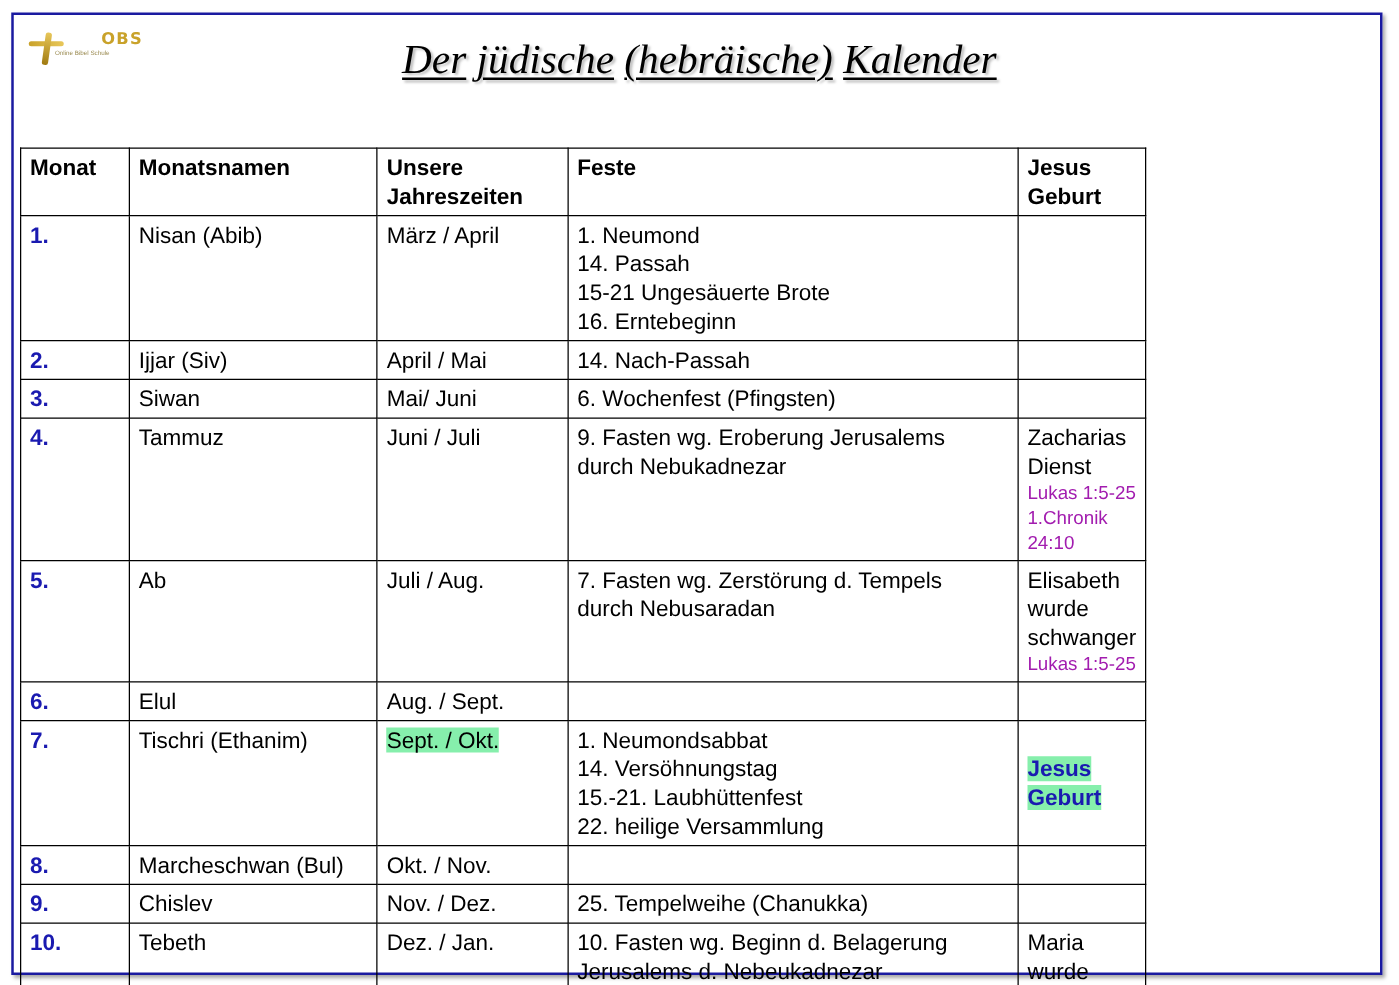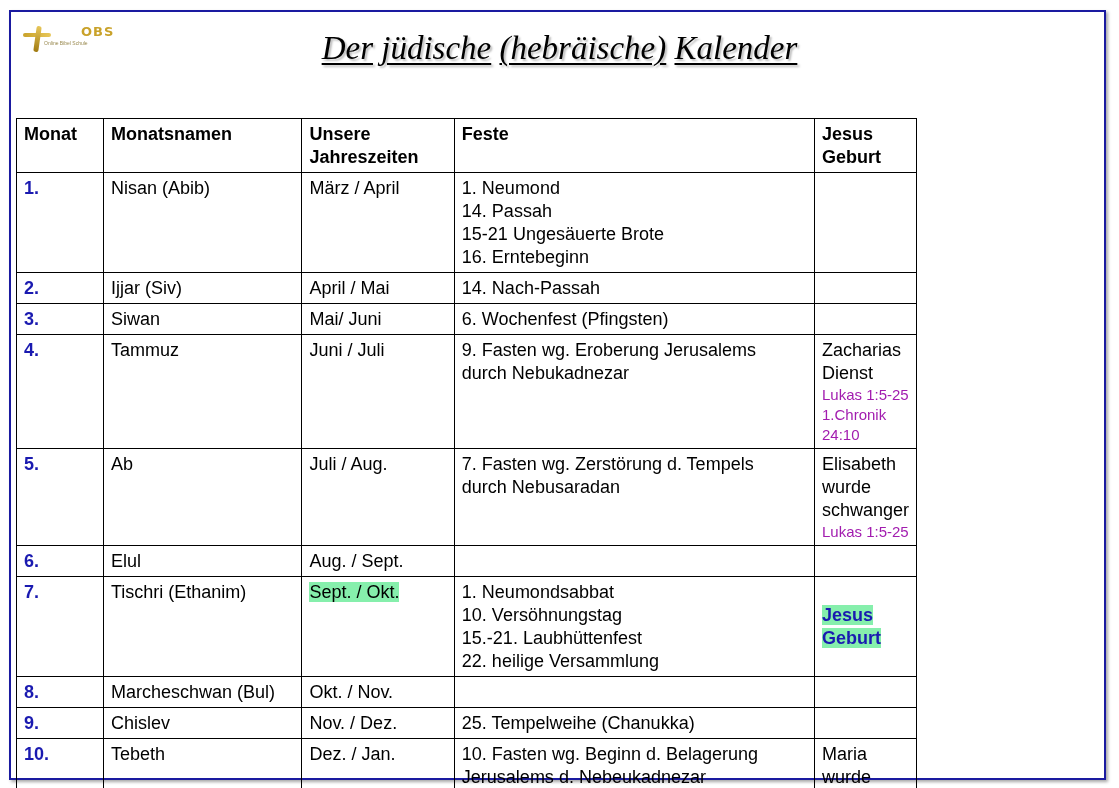--- a/index.html
+++ b/index.html
@@ -131,21 +131,21 @@
         <td class="c3"><span class="">Aug. / Sept.</span></td>
         <td class="c4"></td>
         <td class=""></td>
       </tr>
       <tr>
         <td class="c1"><span class="num">7.</span></td>
         <td class="c2">Tischri (Ethanim)</td>
         <td class="c3"><span class="hl">Sept. / Okt.</span></td>
         <td class="c4">
           <span class="line">1. Neumondsabbat</span>
-          <span class="line">10. Versöhnungstag</span>
+          <span class="line">14. Versöhnungstag</span>
           <span class="line">15.-21. Laubhüttenfest</span>
           <span class="line">22. heilige Versammlung</span>
         </td>
         <td class="mid">
           <span class="line jg"><span class="hl">Jesus Geburt</span></span>
         </td>
       </tr>
       <tr>
         <td class="c1"><span class="num">8.</span></td>
         <td class="c2">Marcheschwan (Bul)</td>

